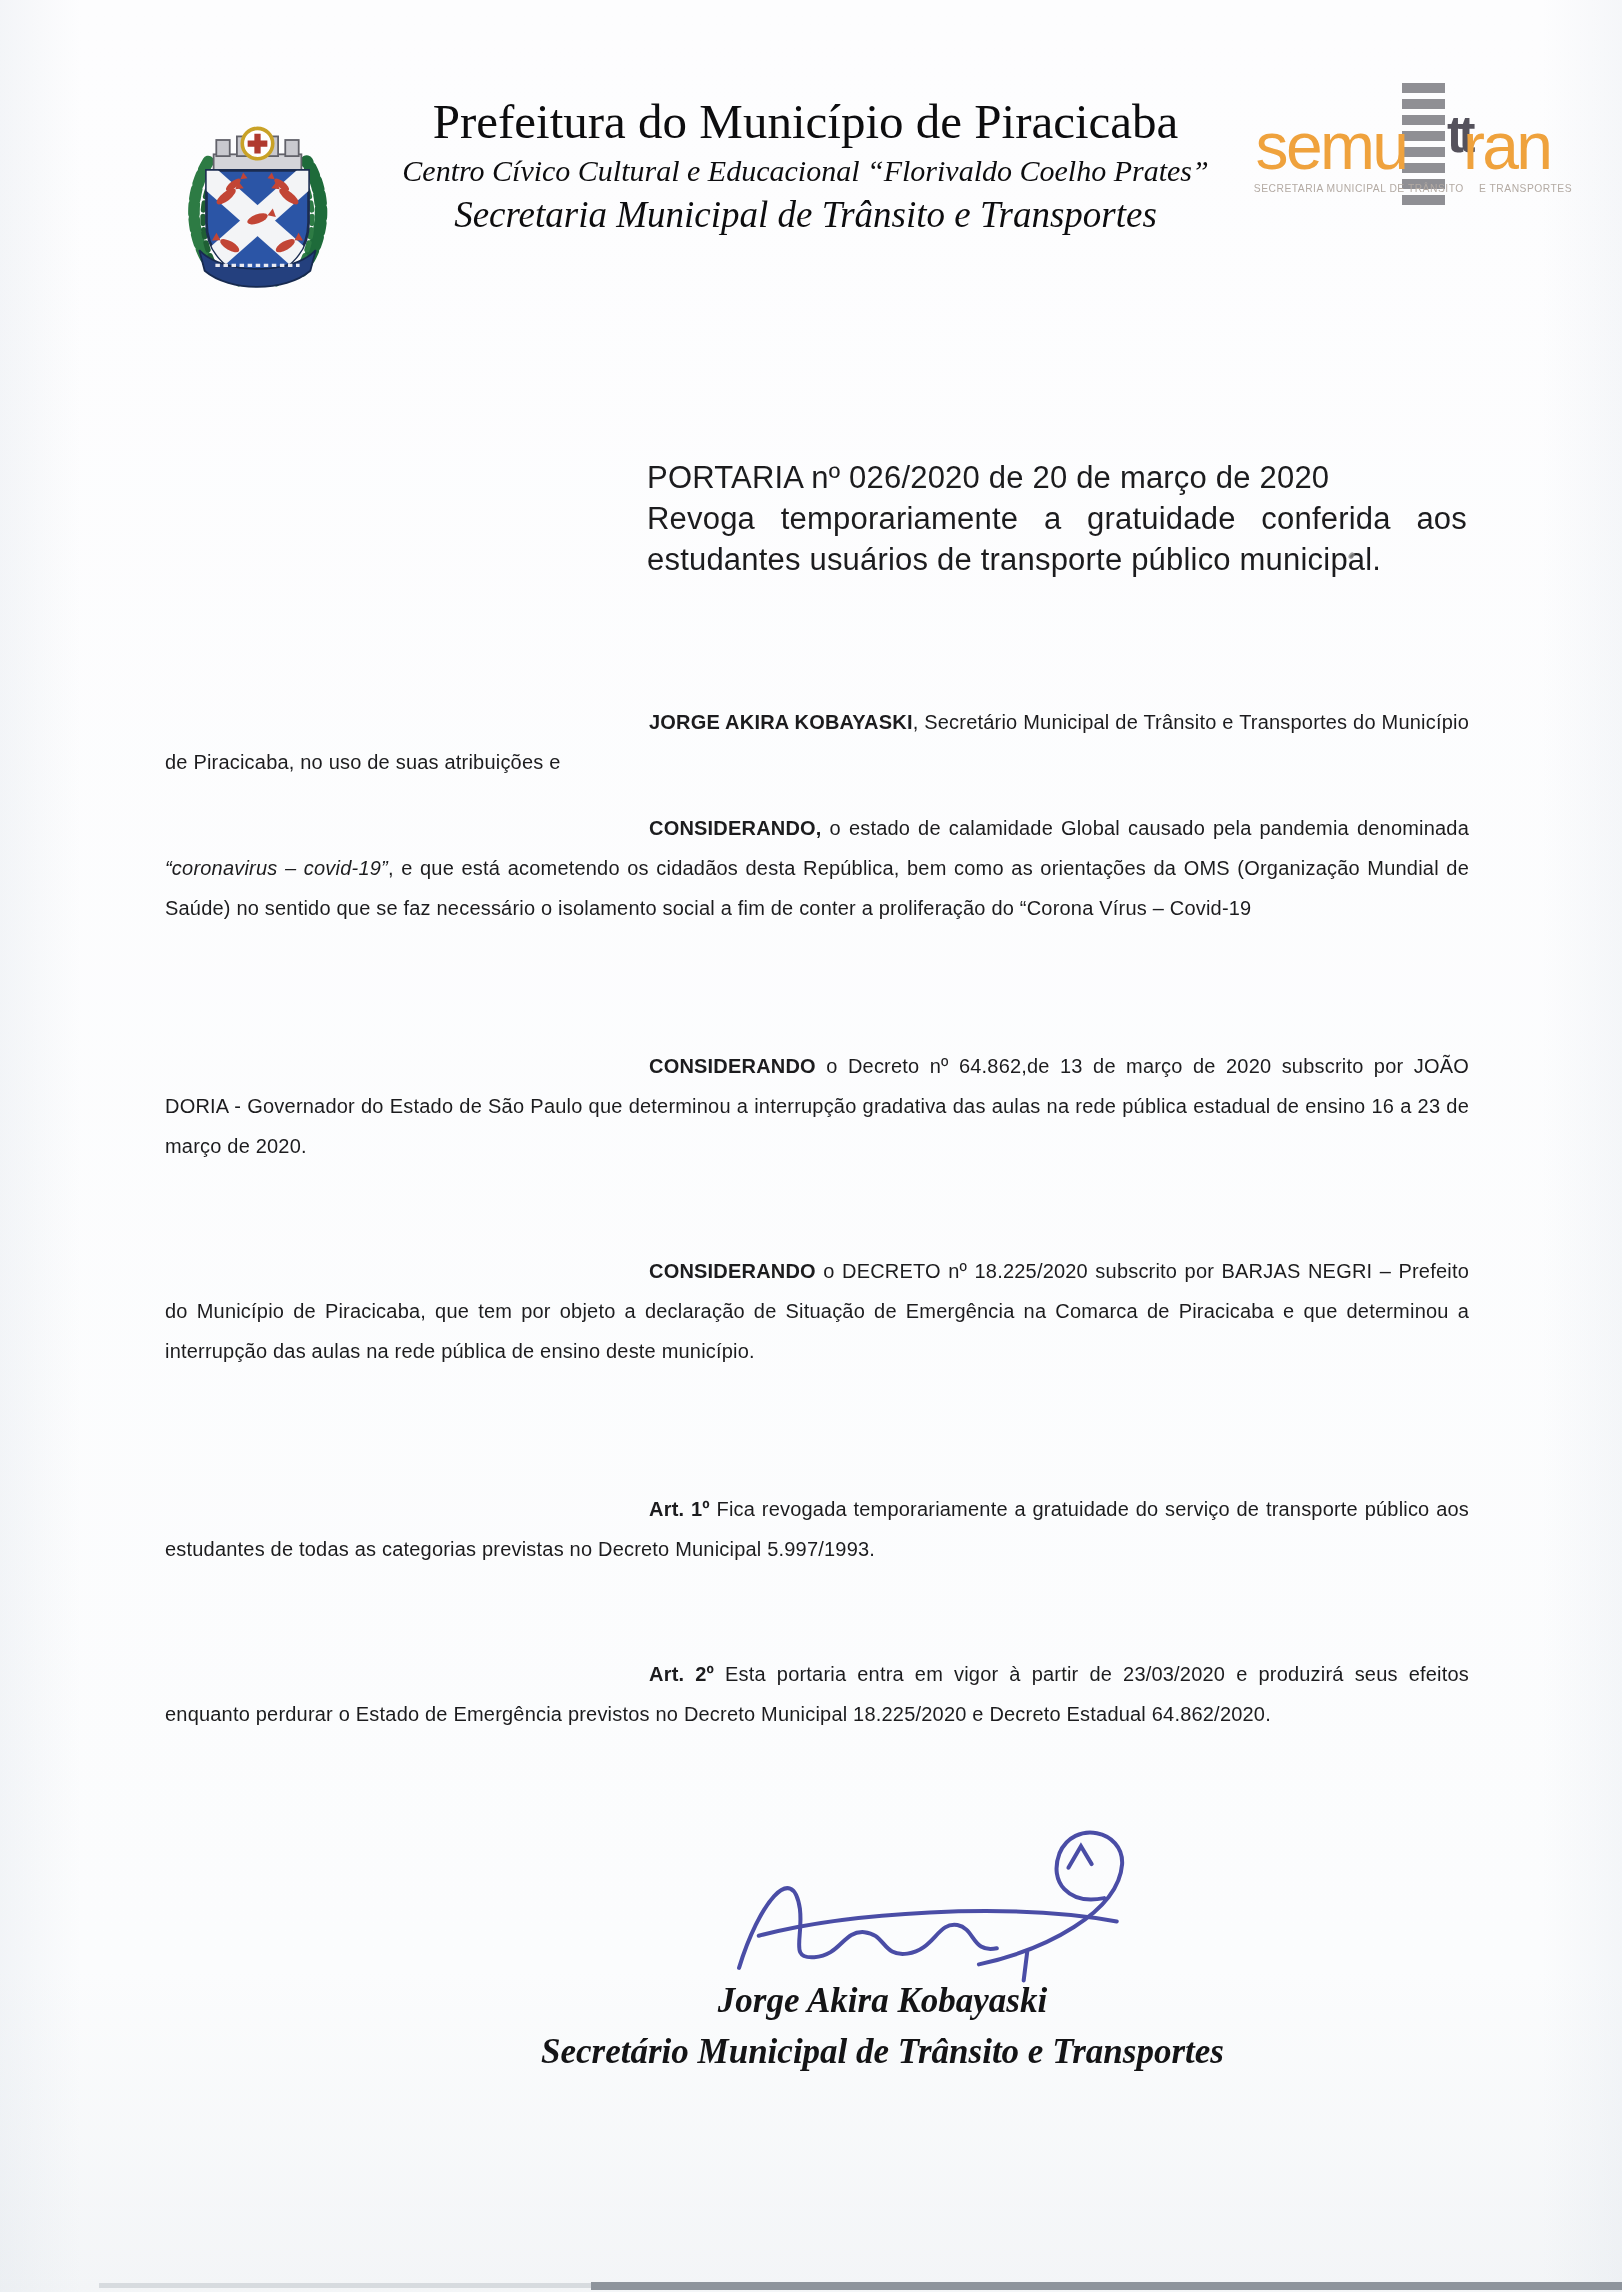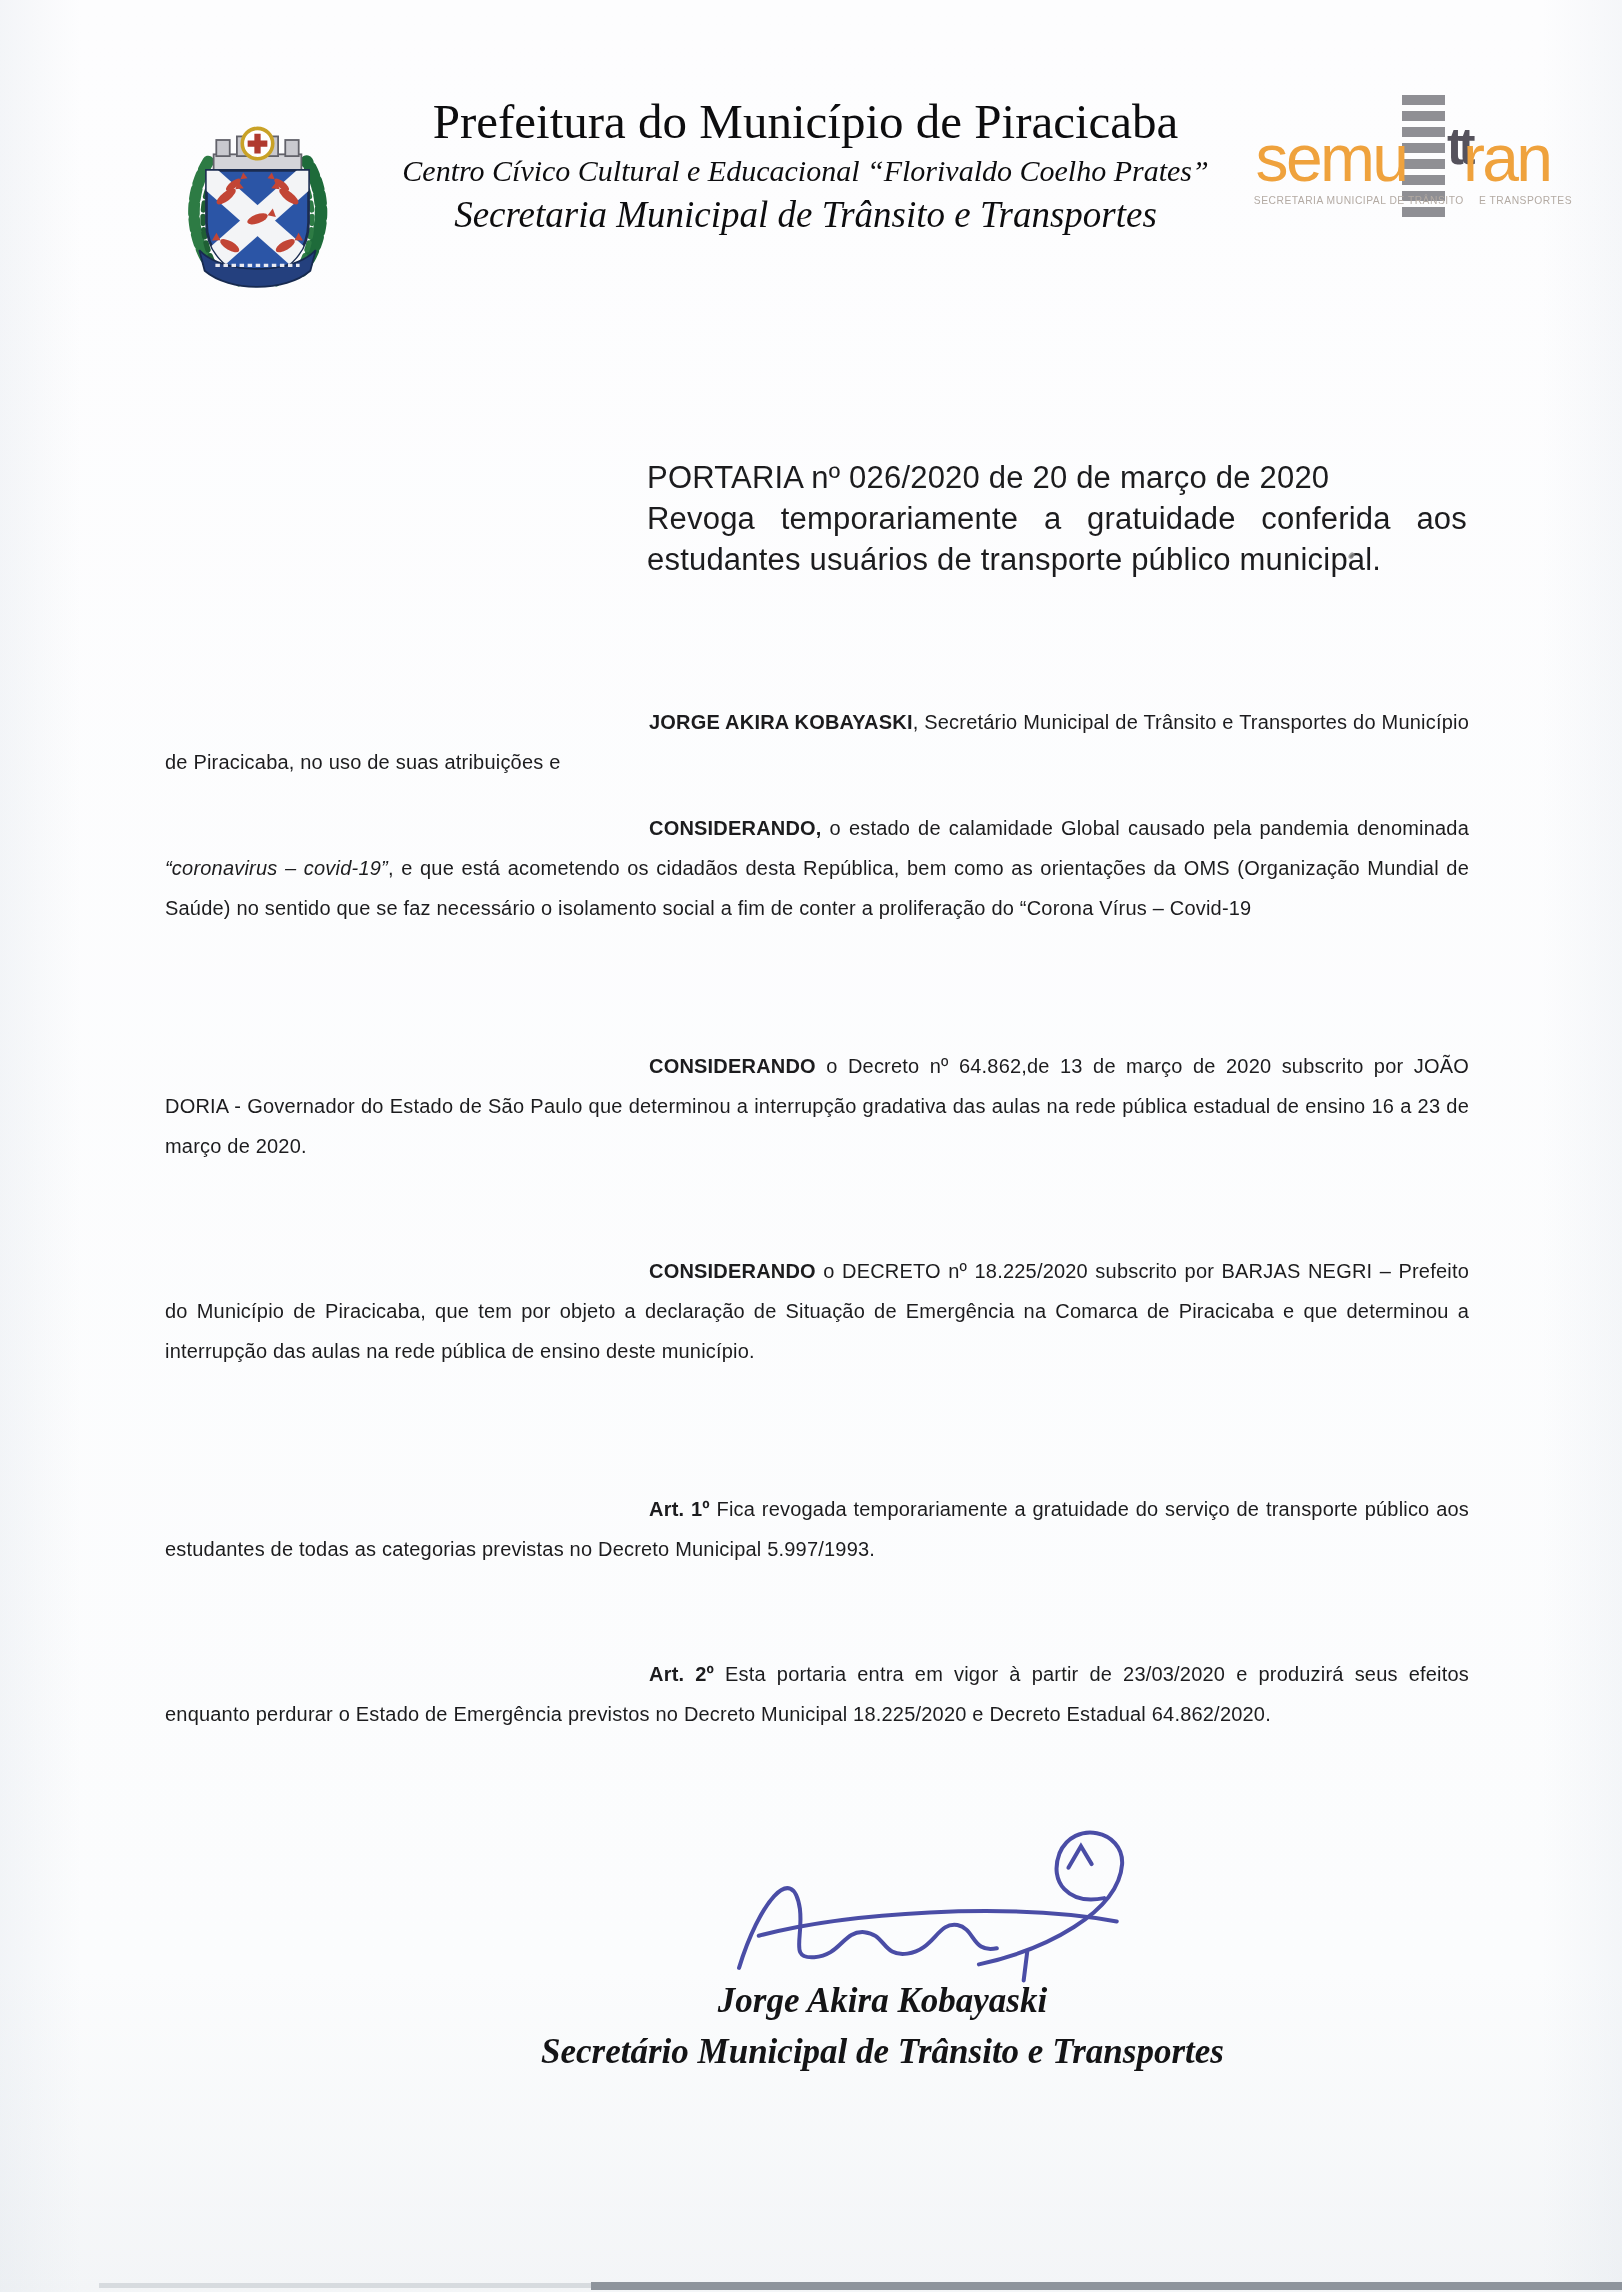--- a/index.html
+++ b/index.html
@@ -12,21 +12,21 @@
   }
   
   .header-text{position:absolute;left:322px;top:94px;width:967px;text-align:center;
     font-family:"Liberation Serif",serif;color:#0d0d0f;}
   .h-title{font-size:49px;line-height:56px;font-weight:400;letter-spacing:0px;}
   .h-sub1{font-size:30px;line-height:34px;font-style:italic;margin-top:3.6px;}
   .h-sub2{font-size:29.6px;line-height:32px;font-style:italic;}
   .h-sub3{font-size:37px;line-height:43px;font-style:italic;font-weight:normal;margin-top:5.4px;}
   .emblem{position:absolute;left:176px;top:104px;width:163px;height:192px;}
   
-  .semuttran{position:absolute;left:1252px;top:95px;width:340px;height:133px;}
+  .semuttran{position:absolute;left:1252px;top:83px;width:340px;height:133px;}
   .sm-bars{position:absolute;left:150px;top:0;width:43px;height:127px;
     background:repeating-linear-gradient(180deg,#8f8f94 0 9.9px, rgba(255,255,255,0) 9.9px 16px);}
   .sm-word{position:absolute;top:0;left:0;width:100%;height:107px;font-family:"Liberation Sans",sans-serif;}
   .sm-semu{position:absolute;left:3.6px;top:30px;font-size:66px;line-height:66px;letter-spacing:-2.7px;font-weight:500;}
   .sm-tt{position:absolute;left:152px;top:10.7px;font-size:51px;line-height:82px;letter-spacing:-5.4px;font-weight:bold;margin-left:43px;}
   .sm-ran{position:absolute;left:211px;top:30px;font-size:66px;line-height:66px;letter-spacing:-2.7px;font-weight:500;}
   .sm-caption{position:absolute;top:100px;left:0;width:100%;font-size:10.3px;letter-spacing:0.5px;color:#b3aaa3;white-space:nowrap;}
   .sm-cap-left{position:absolute;left:1.8px;top:0;}
   .sm-cap-right{position:absolute;left:227px;top:0;}
   

